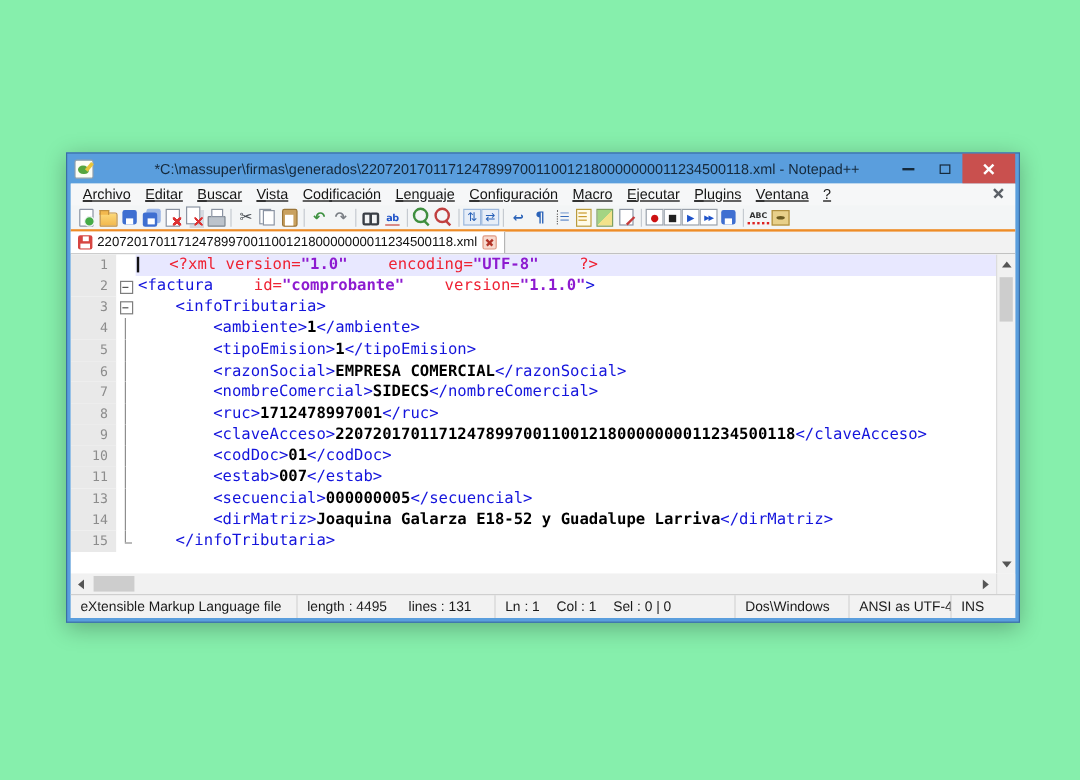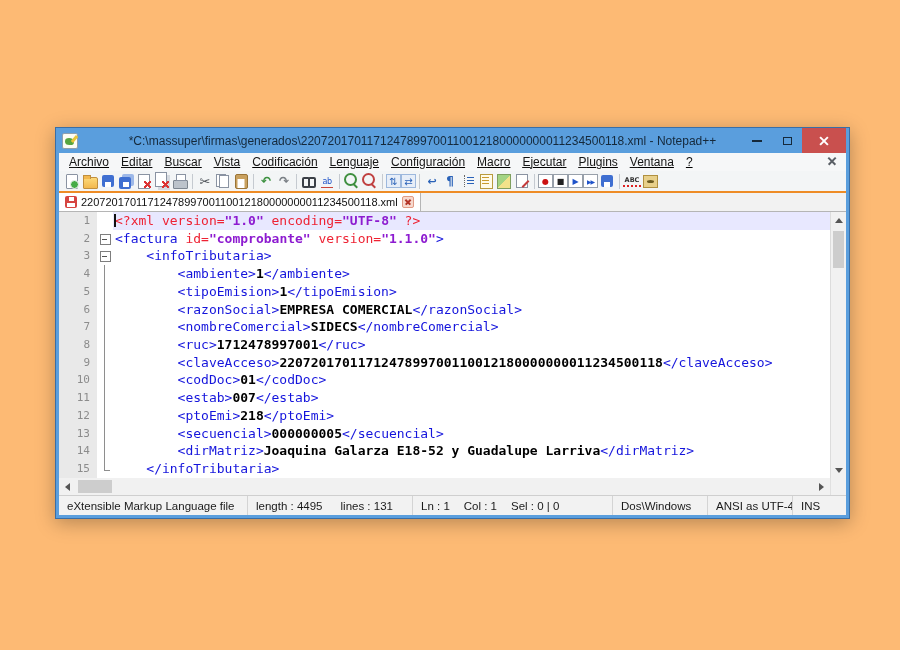--- a/index.html
+++ b/index.html
@@ -1,18 +1,18 @@
 <!DOCTYPE html>
 <html style="--titlebar: #5a9edd; --close_button: #c9504e; --tab_accent: #ee8c26; --current_line: #e8e8ff; --syntax_tag: #1414dc; --syntax_attr: #ee2233; --syntax_value: #8d1bd0;"><head>
 <meta charset="utf-8">
 <style>
   * { margin:0; padding:0; box-sizing:border-box; }
   html,body { width:900px; height:650px; overflow:hidden; }
   body { font-family:"Liberation Sans","DejaVu Sans",sans-serif; }
-  .stage { position:relative; width:900px; height:650px; background:#fdba74; }
+  .stage { position:relative; width:900px; height:650px; background:#86efac; }
 
   
   .window { position:absolute; left:55px; top:127px; width:795px; height:392px;
             background:var(--titlebar,#5a9edd); border:1px solid #3a6ea5;
             padding:0 3px 3px 3px; box-shadow:0 4px 18px rgba(0,0,0,.28); }
   .titlebar { height:25px; position:relative; display:flex; align-items:center; }
   .npp-logo { width:16px; height:16px; margin-left:3px; background:#fdfdf4; border:1px solid #8fa0ae;
               border-radius:2px; position:relative; }
   .npp-logo::before { content:""; position:absolute; left:2px; top:4px; width:9px; height:7px;
               background:#57a53f; border-radius:50% 60% 45% 55%; }
@@ -61,21 +61,21 @@
   .i-print::after { content:""; position:absolute; top:2px; left:5px; width:8px; height:5px; background:#fff; border:1px solid #8a93a2; }
   .i-cut { color:#4a4f55; font-size:13px; }
   .i-copy::before { content:""; width:8px; height:11px; background:#fff; border:1px solid #8a93a2; margin:-2px 0 0 -4px; }
   .i-copy::after { content:""; position:absolute; right:3px; bottom:2px; width:8px; height:11px; background:#fff; border:1px solid #8a93a2; }
   .i-paste::before { content:""; width:11px; height:13px; background:#c9a15f; border:1px solid #9a7437; border-radius:2px; }
   .i-paste::after { content:""; position:absolute; bottom:2px; left:50%; transform:translateX(-50%); width:7px; height:9px; background:#fff; }
   .i-undo { color:#3d9140; font-size:12px; font-weight:bold; }
   .i-redo { color:#7a7f85; font-size:12px; font-weight:bold; }
   .i-find::before,.i-find::after { content:""; position:absolute; top:5px; width:4px; height:7px; border:2px solid #3a3f46; border-radius:2px; }
   .i-find::before { left:2px; } .i-find::after { right:2px; }
-  .i-replace { font-size:8px; font-weight:normal; color:#1f53c9; letter-spacing:-0.5px; }
+  .i-replace { font-size:8px; font-weight:bold; color:#1f53c9; letter-spacing:-0.5px; }
   .i-replace::after { content:""; position:absolute; bottom:2px; left:3px; right:3px; height:1px; background:#c9453a; }
   .i-zoom-in::before,.i-zoom-out::before { content:""; width:9px; height:9px; border-radius:50%; margin:-3px 0 0 -3px; }
   .i-zoom-in::before { border:2px solid #3f8f3f; } .i-zoom-out::before { border:2px solid #c04040; }
   .i-zoom-in::after,.i-zoom-out::after { content:""; position:absolute; right:3px; bottom:3px; width:5px; height:2px; transform:rotate(45deg); }
   .i-zoom-in::after { background:#3f8f3f; } .i-zoom-out::after { background:#c04040; }
   .i-sync-vertical-scroll,.i-sync-horizontal-scroll { font-size:10px; color:#2a62b8; background:#e7eef8; border:1px solid #9db8dd; width:15px; height:14px; }
   .i-word-wrap { color:#2a62b8; font-size:11px; font-weight:bold; }
   .i-show-all-characters { color:#2a62b8; font-size:12px; font-weight:bold; }
   .i-indent-guide::before { content:""; position:absolute; left:5px; top:3px; bottom:3px; width:0; border-left:1px dotted #666; }
   .i-indent-guide::after { content:""; position:absolute; left:8px; top:5px; width:7px; height:8px;
@@ -118,21 +118,21 @@
   .foldcol { width:16px; flex:none; position:relative; background:#fff; }
   .fold-box::before { content:""; position:absolute; left:3px; top:4px; width:9px; height:9px; border:1px solid #7e7e7e; background:#fff; }
   .fold-box::after { content:""; position:absolute; left:5px; top:9px; width:5px; height:1px; background:#555; }
   .fold-line::before { content:""; position:absolute; left:7px; top:0; bottom:0; width:1px; background:#8e8e8e; }
   .fold-end::before { content:""; position:absolute; left:7px; top:0; height:55%; width:1px; background:#8e8e8e; }
   .fold-end::after { content:""; position:absolute; left:7px; top:55%; width:6px; height:1px; background:#8e8e8e; }
   .codetext { flex:1; white-space:pre; position:relative; padding-left:2px; }
   .codetext.current { background:var(--current_line,#e8e8ff); }
   .caret { position:absolute; left:1px; top:2px; width:2px; height:13px; background:#111; }
   .sg-t { color:var(--syntax_tag,#1414dc); }
-  .sg-a,.sg-d { color:var(--syntax_attr,#ee2233); }
+  .sg-a,.sg-d { color:var(--syntax_attr,#ee2233);padding-left:26px; }
   .sg-v { color:var(--syntax_value,#8d1bd0); font-weight:bold; }
   .sg-x { color:#000; font-weight:bold; }
 
   
   .vscroll { width:16px; flex:none; background:#f1f1f1; border-left:1px solid #dcdcdc; display:flex; flex-direction:column; }
   .sbtn { flex:none; display:flex; align-items:center; justify-content:center; }
   .vscroll .sbtn { height:16px; }
   .vtrack { flex:1; position:relative; }
   .vthumb { position:absolute; top:3px; left:2px; right:2px; height:37px; background:#cdcdcd; }
   .tri-up { width:0; height:0; border-left:4px solid transparent; border-right:4px solid transparent; border-bottom:5px solid #555; }
@@ -296,25 +296,20 @@
               <span class="gutter">10</span>
               <span class="foldcol fold-line"></span>
               <span class="codetext"><span class="sg-t">        &lt;codDoc&gt;</span><span class="sg-x">01</span><span class="sg-t">&lt;/codDoc&gt;</span></span>
             </div>
             <div class="code-line">
               <span class="gutter">11</span>
               <span class="foldcol fold-line"></span>
               <span class="codetext"><span class="sg-t">        &lt;estab&gt;</span><span class="sg-x">007</span><span class="sg-t">&lt;/estab&gt;</span></span>
             </div>
             <div class="code-line">
-              <span class="gutter">12</span>
-              <span class="foldcol fold-line"></span>
-              <span class="codetext"><span class="sg-t">        &lt;ptoEmi&gt;</span><span class="sg-x">218</span><span class="sg-t">&lt;/ptoEmi&gt;</span></span>
-            </div>
-            <div class="code-line">
               <span class="gutter">13</span>
               <span class="foldcol fold-line"></span>
               <span class="codetext"><span class="sg-t">        &lt;secuencial&gt;</span><span class="sg-x">000000005</span><span class="sg-t">&lt;/secuencial&gt;</span></span>
             </div>
             <div class="code-line">
               <span class="gutter">14</span>
               <span class="foldcol fold-line"></span>
               <span class="codetext"><span class="sg-t">        &lt;dirMatriz&gt;</span><span class="sg-x">Joaquina Galarza E18-52 y Guadalupe Larriva</span><span class="sg-t">&lt;/dirMatriz&gt;</span></span>
             </div>
             <div class="code-line">

